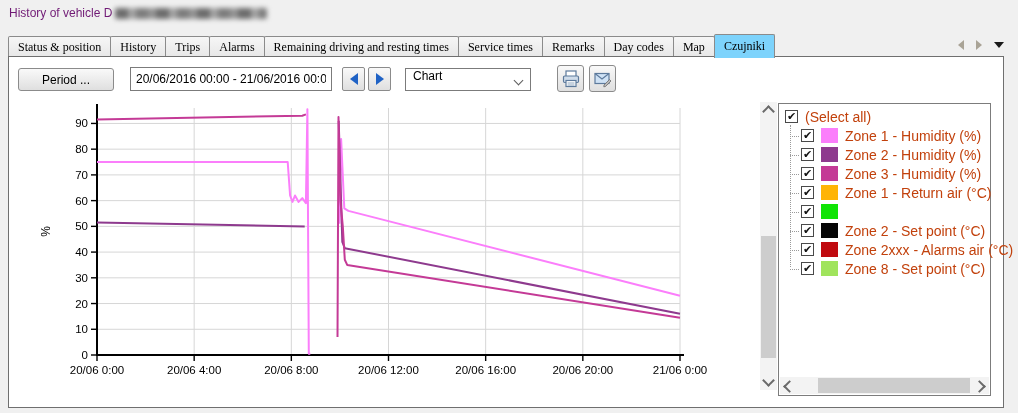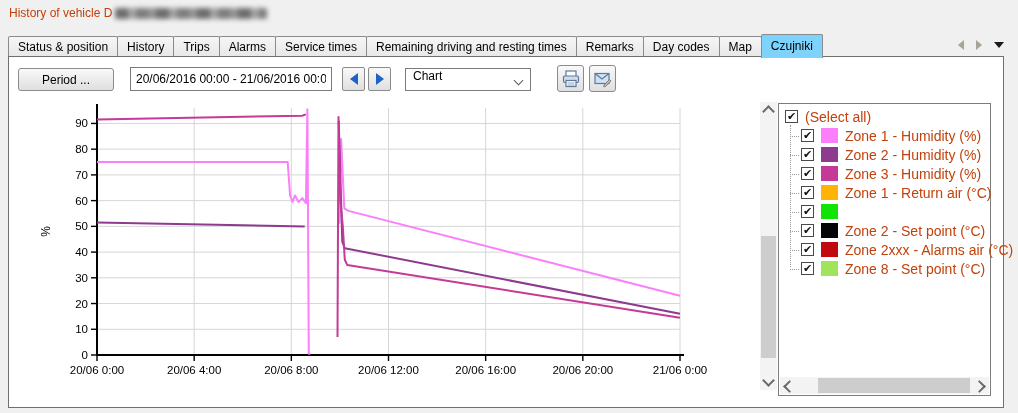--- a/index.html
+++ b/index.html
@@ -1,25 +1,25 @@
 <!DOCTYPE html>
 <html><head>
 <meta charset="utf-8">
 <style>
   html,body{margin:0;padding:0;background:#f0f0f0;font-family:"Liberation Sans",sans-serif;}
   .screen{position:relative;width:1018px;height:413px;background:#f0f0f0;overflow:hidden;}
 
   
-  .title{position:absolute;left:9px;top:6px;font-size:12px;color:#c2410c;white-space:nowrap;}
+  .title{position:absolute;left:9px;top:6px;font-size:12px;color:#701a75;white-space:nowrap;}
   .redacted{display:inline-block;width:152px;height:11px;margin-left:3px;vertical-align:middle;
     background:repeating-linear-gradient(90deg,#6c6c6c 0 13px,#a3a3a3 13px 21px,#7c7c7c 21px 33px,#949494 33px 41px);
     filter:blur(2.5px);border-radius:2px;}
 
   
-  .tabbar{position:absolute;left:8px;top:33px;right:13px;height:24px;display:flex;align-items:flex-end;}
+  .tabbar{position:absolute;left:8px;top:33px;right:13px;height:24px;display:flex;align-items:flex-end;font-family:Liberation Serif, serif;}
   .tab{height:20px;line-height:20px;padding:0 9px;font-size:12px;color:#000;background:linear-gradient(#f6f6f6,#e7e7e7);
     border:1px solid #8b8b8b;border-bottom:none;border-radius:2px 2px 0 0;margin-right:-1px;white-space:nowrap;cursor:default;}
   .tab.active{background:#7dd3fc;height:23px;line-height:23px;margin-bottom:-1px;z-index:5;position:relative;}
   .tabnav{position:absolute;right:14px;top:40px;display:flex;gap:12px;align-items:center;z-index:6;}
   .tri{width:0;height:0;display:inline-block;}
   .tri-left{border-top:5px solid transparent;border-bottom:5px solid transparent;border-right:6px solid #a9a396;}
   .tri-right{border-top:5px solid transparent;border-bottom:5px solid transparent;border-left:6px solid #a9a396;}
   .tri-down{border-left:5px solid transparent;border-right:5px solid transparent;border-top:6px solid #1a1a1a;}
 
   
@@ -79,22 +79,22 @@
 
   <div class="title">
     <span>History of vehicle D</span><span class="redacted"></span>
   </div>
 
   <div class="tabbar">
       <div class="tab">Status &amp; position</div>
       <div class="tab">History</div>
       <div class="tab">Trips</div>
       <div class="tab">Alarms</div>
+      <div class="tab">Remaining driving and resting times</div>
       <div class="tab">Service times</div>
-      <div class="tab">Remaining driving and resting times</div>
       <div class="tab">Remarks</div>
       <div class="tab">Day codes</div>
       <div class="tab">Map</div>
       <div class="tab active">Czujniki</div>
     </div>
   <div class="tabnav">
     <span class="tri tri-left"></span>
     <span class="tri tri-right"></span>
     <span class="tri tri-down"></span>
   </div>

